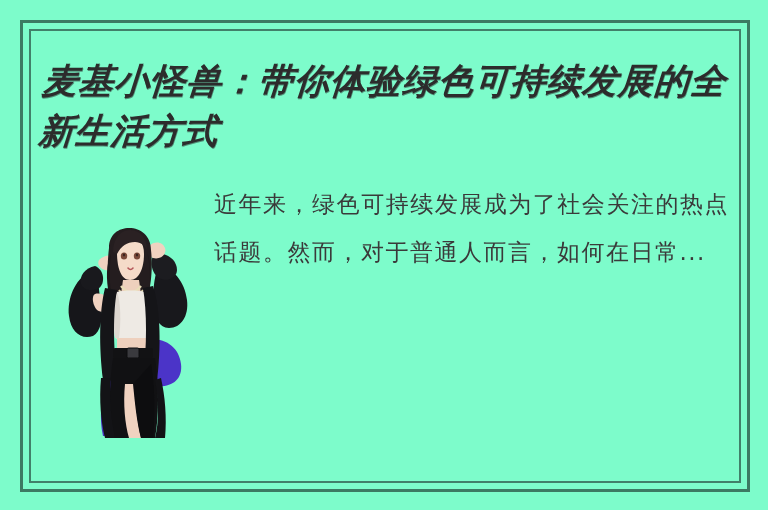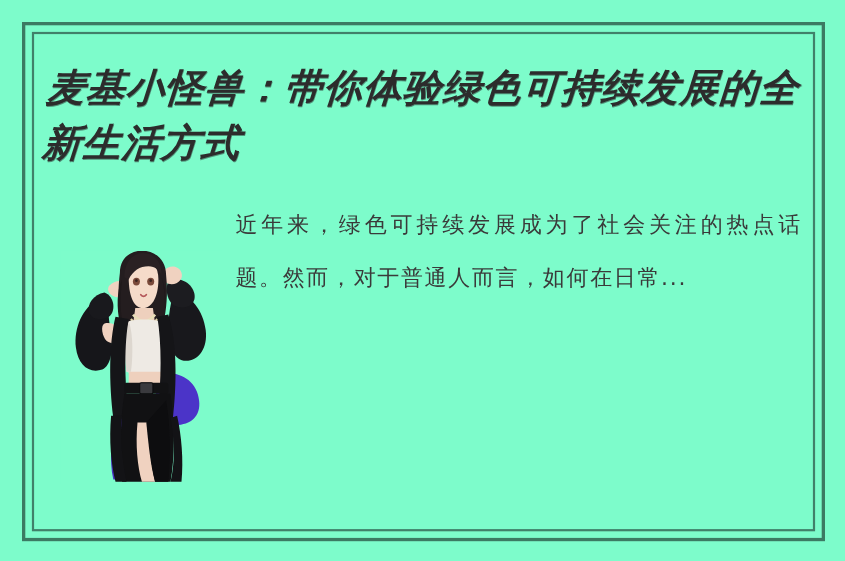--- a/index.html
+++ b/index.html
@@ -74,21 +74,21 @@
   }
 
   
   #body-text {
     position: absolute;
     left: 214px;
     top: 180px;
     width: 515px;
     color: #3a3a3a;
     font-family: "DejaVu Sans", "Liberation Sans", sans-serif;
-    font-size: 20px;
+    font-size: 23px;
     line-height: 48px;
     letter-spacing: 1.5px;
     text-align: justify;
   }
 </style>
 </head>
 <body>
 
 <div id="card">
 

